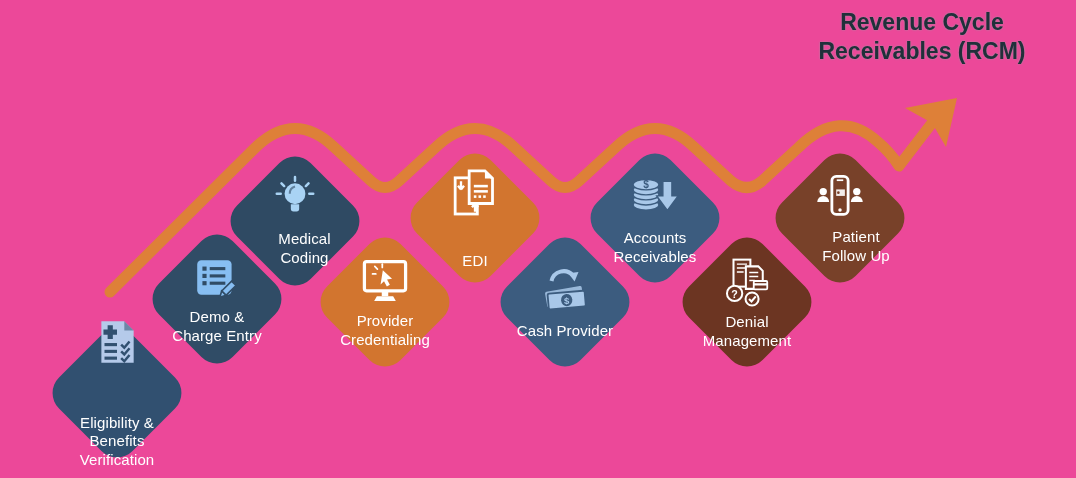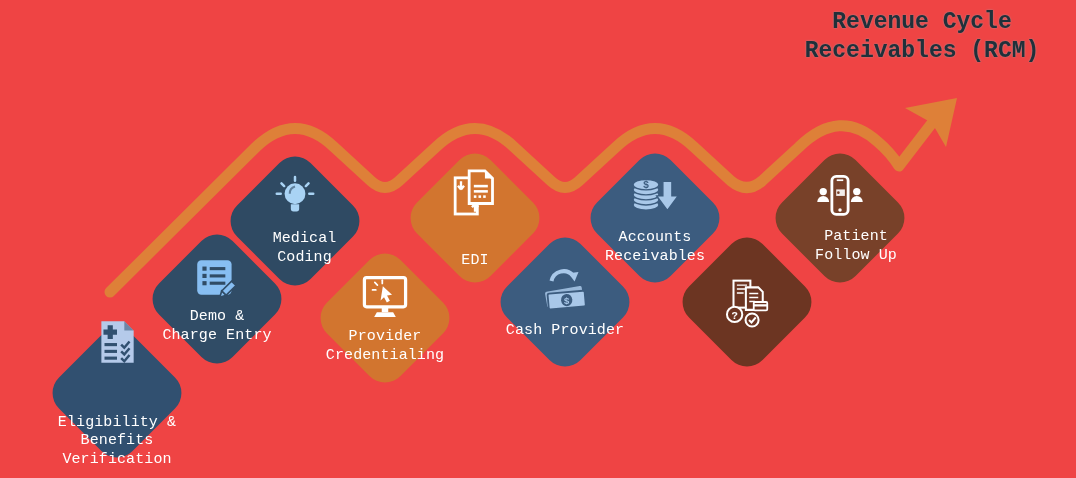--- a/index.html
+++ b/index.html
@@ -1,18 +1,18 @@
 <!DOCTYPE html>
 <html><head>
 <meta charset="utf-8">
 <style>
   html,body{margin:0;padding:0;background:#000;}
   .canvas{
-    position:relative;width:1076px;height:478px;overflow:hidden;background:#ef4444;
-    font-family:Liberation Mono, monospace;
+    position:relative;width:1076px;height:478px;overflow:hidden;background:#ec4899;
+    font-family:Liberation Sans, sans-serif;
   }
   .swoosh{position:absolute;left:0;top:0;z-index:0;}
   .title{
     position:absolute;left:796px;top:8px;width:252px;z-index:5;
     text-align:center;font-size:23px;line-height:1.28;font-weight:600;
     color:#20303a;text-shadow:0 0 2px rgba(150,160,168,.85);
   }
   .step{position:absolute;width:150px;height:150px;}
   .shape{
     position:absolute;left:23px;top:23px;width:104px;height:104px;
@@ -103,21 +103,21 @@
                 <path d="M6.5 18 h3.8"></path>
                 <path d="M37.7 18 h3.8"></path>
               </g>
    <path d="M24 11 a7 7 0 0 0 -5 7" stroke="#2F4A63" stroke-width="2" fill="none" opacity="0.6"></path>
             </svg>
           </span>
           <div class="label" style="color: rgb(255, 255, 255); margin-left: 19px;">Medical
 Coding</div>
         </div>
       </div>
-      <div class="step" style="left: 310px; top: 243px; z-index: 97;">
+      <div class="step" style="left: 310px; top: 227px; z-index: 97;">
         <div class="shape" style="background: rgb(210, 117, 47);"></div>
         <div class="content">
           <span class="icon">
             <svg viewBox="0 0 48 48" width="52" height="52">
    <rect x="5" y="6" width="38" height="27" rx="2" fill="none" stroke="#FFFFFF" stroke-width="3"></rect>
    <g stroke="#FFFFFF" stroke-width="1.6" stroke-linecap="round">
      <path d="M17 13 l-2.4 -2.4"></path>
                 <path d="M21.5 11.5 v-3"></path>
                 <path d="M15.5 17.5 h-3"></path>
               </g>
@@ -196,20 +196,22 @@
    <path d="M23 11 h11 l4 4 v16 h-15 z" fill="#6C3522" stroke="#FFFFFF" stroke-width="1.8"></path>
    <path d="M26 16.5 h8 M26 20 h8 M26 23.5 h5" stroke="#FFFFFF" stroke-width="1.3"></path>
    <rect x="30" y="24" width="12" height="7.5" rx="1" fill="#6C3522" stroke="#FFFFFF" stroke-width="1.6"></rect>
    <rect x="30" y="26" width="12" height="2" fill="#FFFFFF"></rect>
    <circle cx="13" cy="35" r="6.8" fill="#6C3522" stroke="#FFFFFF" stroke-width="1.8"></circle>
    <text x="13" y="38.7" text-anchor="middle" font-size="9.5" font-weight="bold" fill="#FFFFFF">?</text>
    <circle cx="28.5" cy="40" r="5.8" fill="#6C3522" stroke="#FFFFFF" stroke-width="1.8"></circle>
    <path d="M25.8 40 l2.2 2.2 3.8 -4.6" stroke="#FFFFFF" stroke-width="1.8" fill="none"></path>
             </svg>
           </span>
+          <div class="label" style="color: rgb(255, 255, 255);">Denial
+Management</div>
         </div>
       </div>
       <div class="step" style="left: 765px; top: 143px; z-index: 92;">
         <div class="shape" style="background: rgb(120, 65, 41);"></div>
         <div class="content">
           <span class="icon">
             <svg viewBox="0 0 48 48" width="52" height="52">
    <rect x="16.5" y="5" width="15" height="35" rx="4" fill="#784129" stroke="#FFFFFF" stroke-width="2.6"></rect>
    <path d="M21 8.5 h6" stroke="#FFFFFF" stroke-width="1.6"></path>
    <circle cx="24" cy="36" r="1.6" fill="#FFFFFF"></circle>

